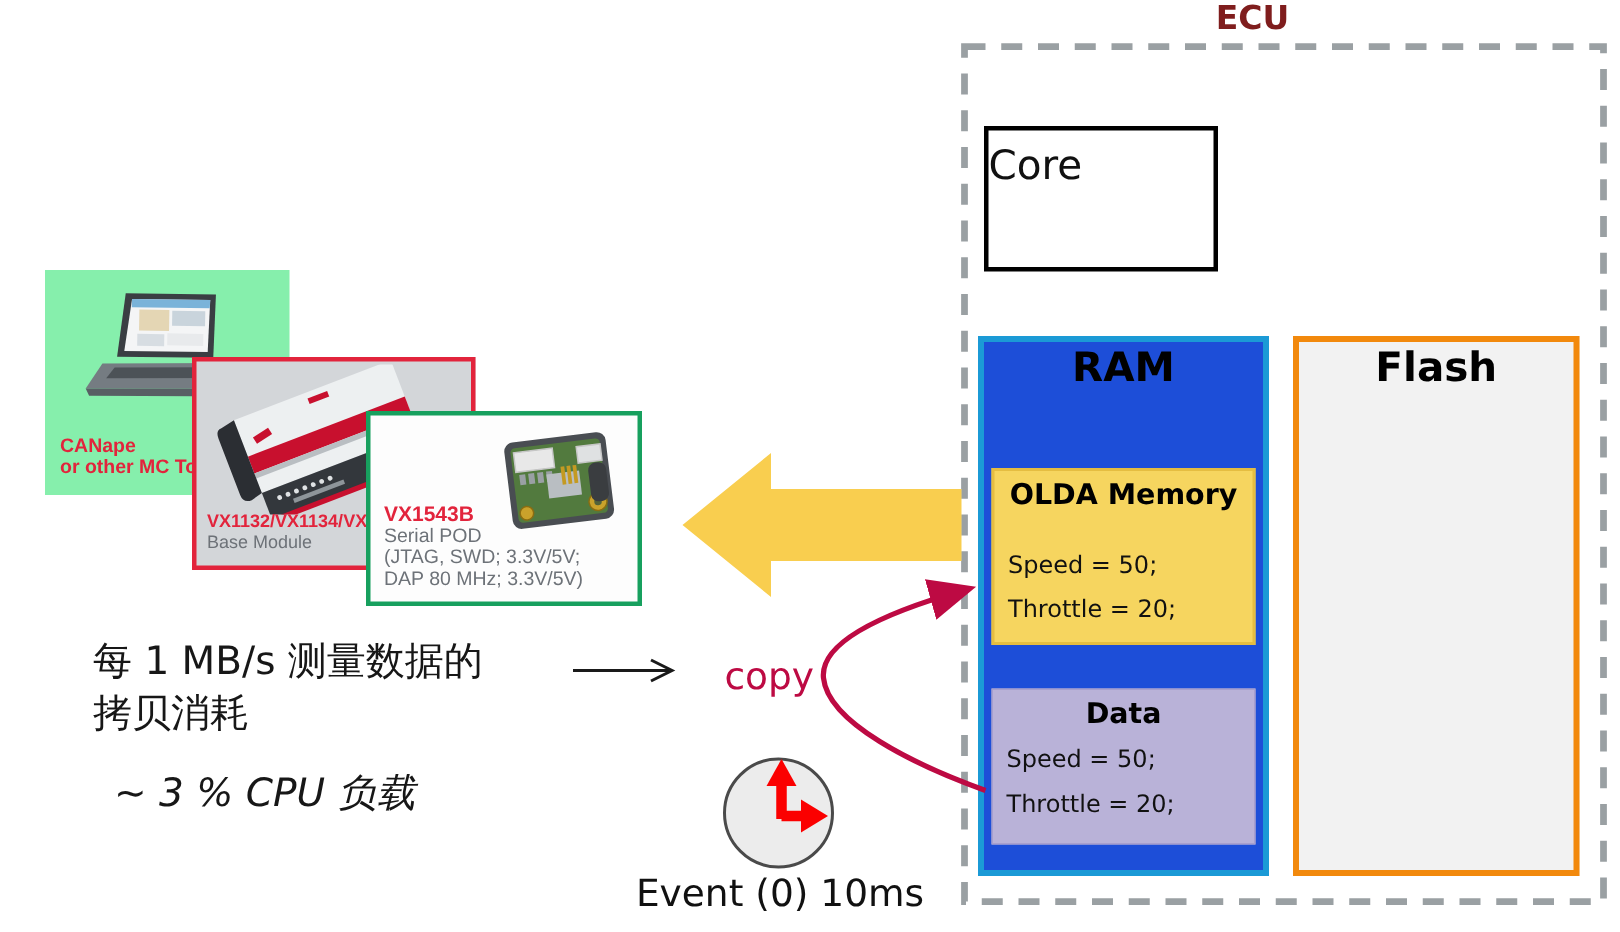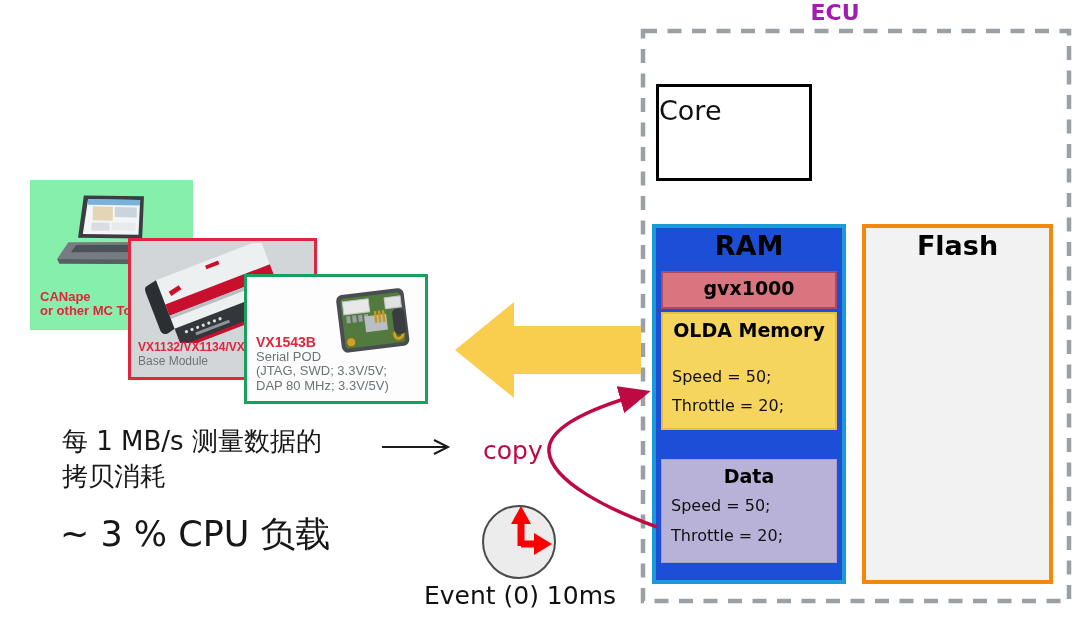--- a/index.html
+++ b/index.html
@@ -3,21 +3,21 @@
 <meta charset="utf-8">
 <style>
   html,body{margin:0;padding:0;background:#ffffff;}
   #stage{
     position:relative;width:1080px;height:621px;background:#ffffff;
     font-family:"DejaVu Sans","Liberation Sans",sans-serif;color:#111;
     overflow:hidden;
   }
   .abs{position:absolute;}
   
-  .ecu-title{left:623px;top:0;width:424px;text-align:center;font-size:22px;font-weight:bold;color:#a21caf;}
+  .ecu-title{left:623px;top:0;width:424px;text-align:center;font-size:22px;font-weight:bold;color:#7f1d1d;}
   .core-box{left:656px;top:84px;width:150px;height:91px;background:#fff;border:3px solid #000;}
   .core-label{width:100%;margin-top:8px;font-size:27px;color:#111;}
   
   .ram-box{left:652px;top:224px;width:186px;height:352px;background:#1d4ed8;border:4px solid #1b9ad6;}
   .mem-title{width:100%;text-align:center;font-size:27px;font-weight:bold;margin-top:2px;color:#000;}
   .gvx-block{position:absolute;left:5px;right:5px;top:43px;height:34px;background:#d9757e;border:2px solid #b04a5a;}
   .gvx-label{width:100%;text-align:center;font-size:19px;font-weight:bold;margin-top:4px;color:#000;}
   .olda-block{position:absolute;left:5px;right:5px;top:84px;height:114px;background:#f6d55f;border:2px solid #e5bd41;}
   .block-title{width:100%;text-align:center;font-size:19px;font-weight:bold;position:absolute;top:5px;color:#000;}
   .mem-line{position:absolute;left:9px;font-size:16px;color:#111;}
@@ -25,21 +25,21 @@
   .olda-line2{top:82px;}
   .data-block{position:absolute;left:5px;right:5px;top:231px;height:102px;background:#b9b2d8;border:1px solid #a79fce;}
   .data-line1{top:36px;}
   .data-line2{top:66px;}
   
   .flash-box{left:862px;top:224px;width:183px;height:352px;background:#f2f2f2;border:4px solid #f2890d;}
   .code-block{position:absolute;left:-1px;right:-1px;top:44px;height:129px;background:#55b687;border:2px solid #2f9e68;}
   .code-label{width:100%;text-align:center;font-size:26px;margin-top:4px;color:#111;}
   
   .cn-note{left:62px;top:424px;font-size:26px;line-height:35px;color:#171717;}
-  .cpu-note{left:60px;top:511px;font-size:35px;color:#171717;}
+  .cpu-note{left:76px;top:511px;font-size:26px;color:#171717;font-style:italic;}
   .copy-label{left:483px;top:436px;font-size:25px;color:#bd0a43;}
   .event-label{left:415px;top:581px;width:210px;text-align:center;font-size:25px;color:#111;}
   
   .card{box-sizing:border-box;}
   .card-canape{left:30px;top:180px;width:163px;height:150px;background:#86efac;z-index:1;}
   .card-base{left:128px;top:238px;width:189px;height:142px;background:#d3d6d9;border:3px solid #e2243c;z-index:2;}
   .card-pod{left:244px;top:274px;width:184px;height:130px;background:#fdfdfd;border:3px solid #17a05e;z-index:3;}
   .card-label-red{font-weight:bold;color:#e2243c;font-family:"Liberation Sans",sans-serif;}
   .card-label-gray{color:#6d7278;font-family:"Liberation Sans",sans-serif;}
   .canape-label{position:absolute;left:10px;top:110px;font-size:13px;line-height:14px;}
@@ -58,23 +58,20 @@
   <svg class="abs overlay" style="left:640px;top:28px;" width="432" height="576" viewBox="0 0 432 576">
     <rect x="3" y="3" width="426" height="570" fill="none" stroke="#9aa0a3" stroke-width="4.5" stroke-dasharray="14 10.5"></rect>
   </svg>
 
   <div class="abs core-box">
     <div class="core-label">Core</div>
   </div>
 
   <div class="abs ram-box">
     <div class="mem-title">RAM</div>
-    <div class="gvx-block">
-      <div class="gvx-label">gvx1000</div>
-    </div>
     <div class="olda-block">
       <div class="block-title">OLDA Memory</div>
       <div class="mem-line olda-line1">Speed = 50;</div>
       <div class="mem-line olda-line2">Throttle = 20;</div>
     </div>
     <div class="data-block">
       <div class="block-title">Data</div>
       <div class="mem-line data-line1">Speed = 50;</div>
       <div class="mem-line data-line2">Throttle = 20;</div>
     </div>

